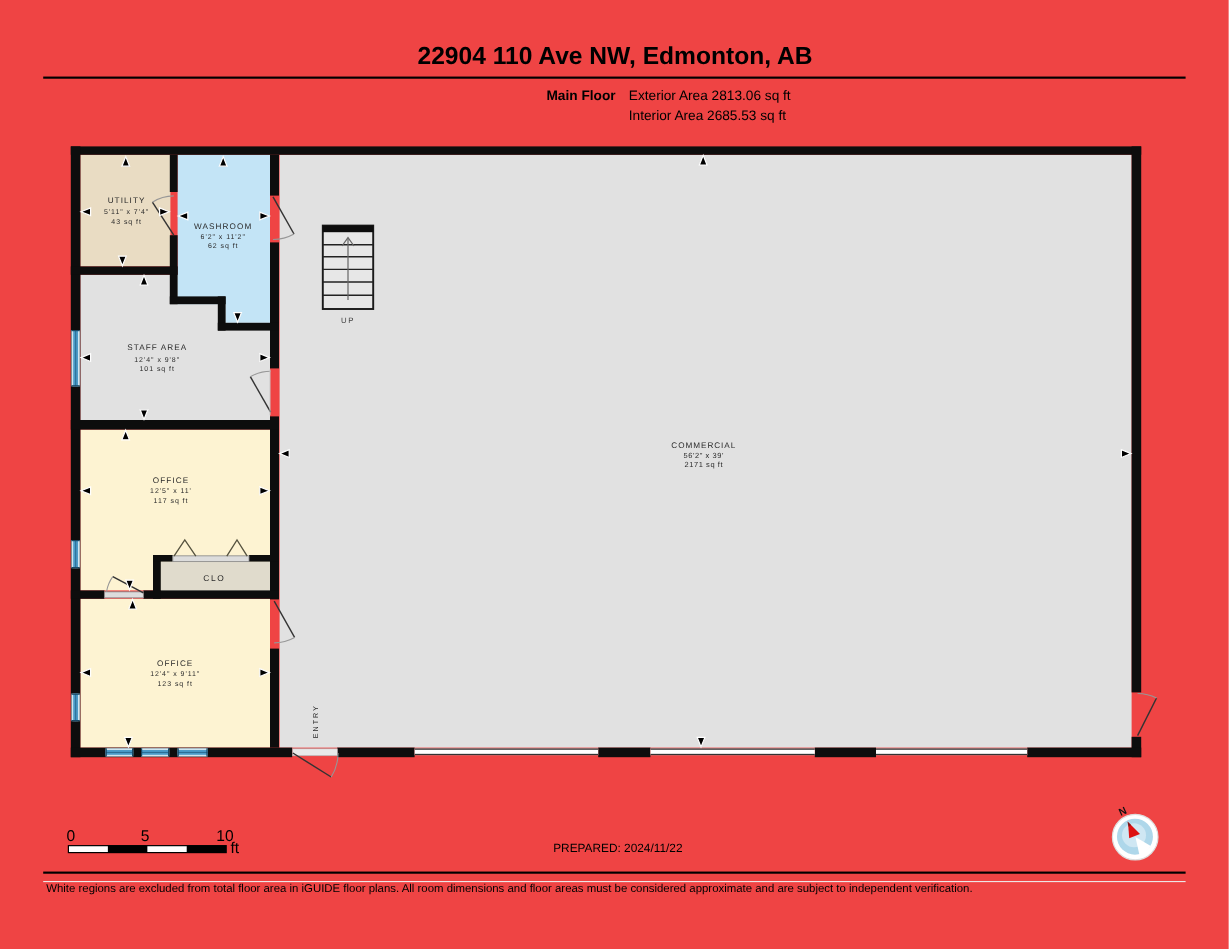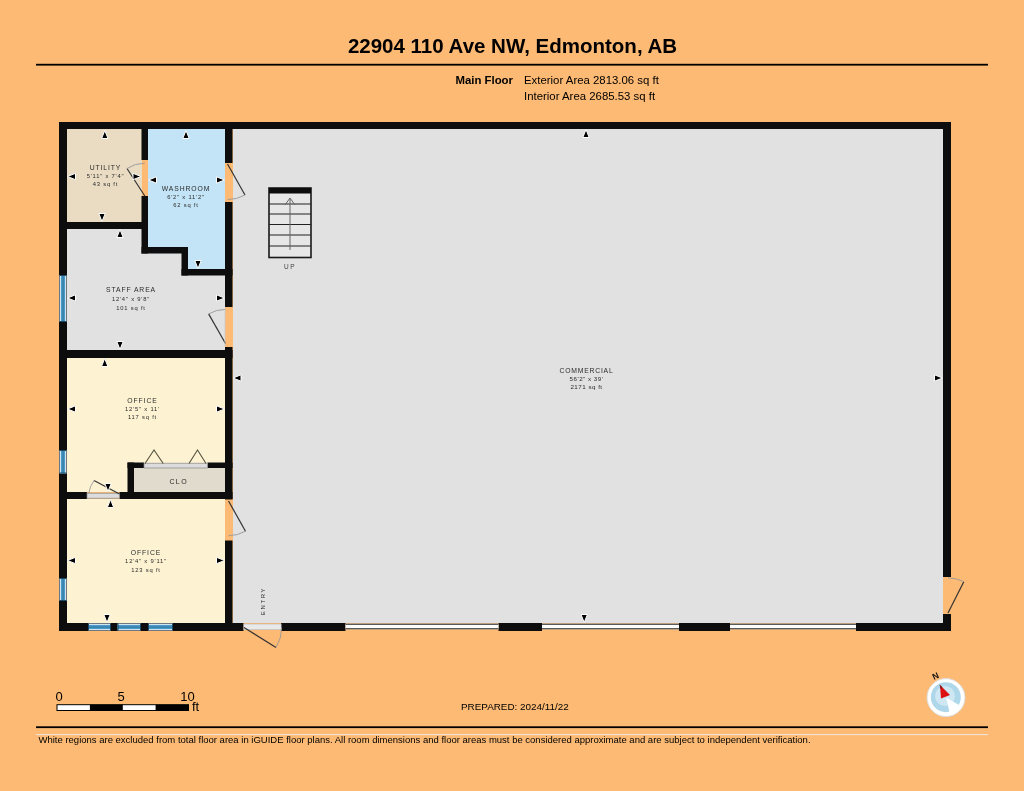--- a/index.html
+++ b/index.html
@@ -1,16 +1,16 @@
 <!DOCTYPE html>
 <html><head>
 <meta charset="utf-8">
 <style>
 html,body{margin:0;padding:0;background:#fff;}
-.page{position:relative;width:1024px;height:791px;background:#fdba74;font-family:"Liberation Sans",sans-serif;overflow:hidden;}
+.page{position:relative;width:1024px;height:791px;background:#ef4444;font-family:"Liberation Sans",sans-serif;overflow:hidden;}
 svg{position:absolute;left:0;top:0;}
 </style>
 </head>
 <body>
 <div class="page">
 <svg width="1024" height="791" viewBox="0 0 1024 791">
 
 <text x="512.5" y="53" text-anchor="middle" font-size="20.5" font-weight="bold" fill="#000">22904 110 Ave NW, Edmonton, AB</text>
 
 <rect x="36" y="63.8" width="952" height="1.8" fill="#000"></rect>

